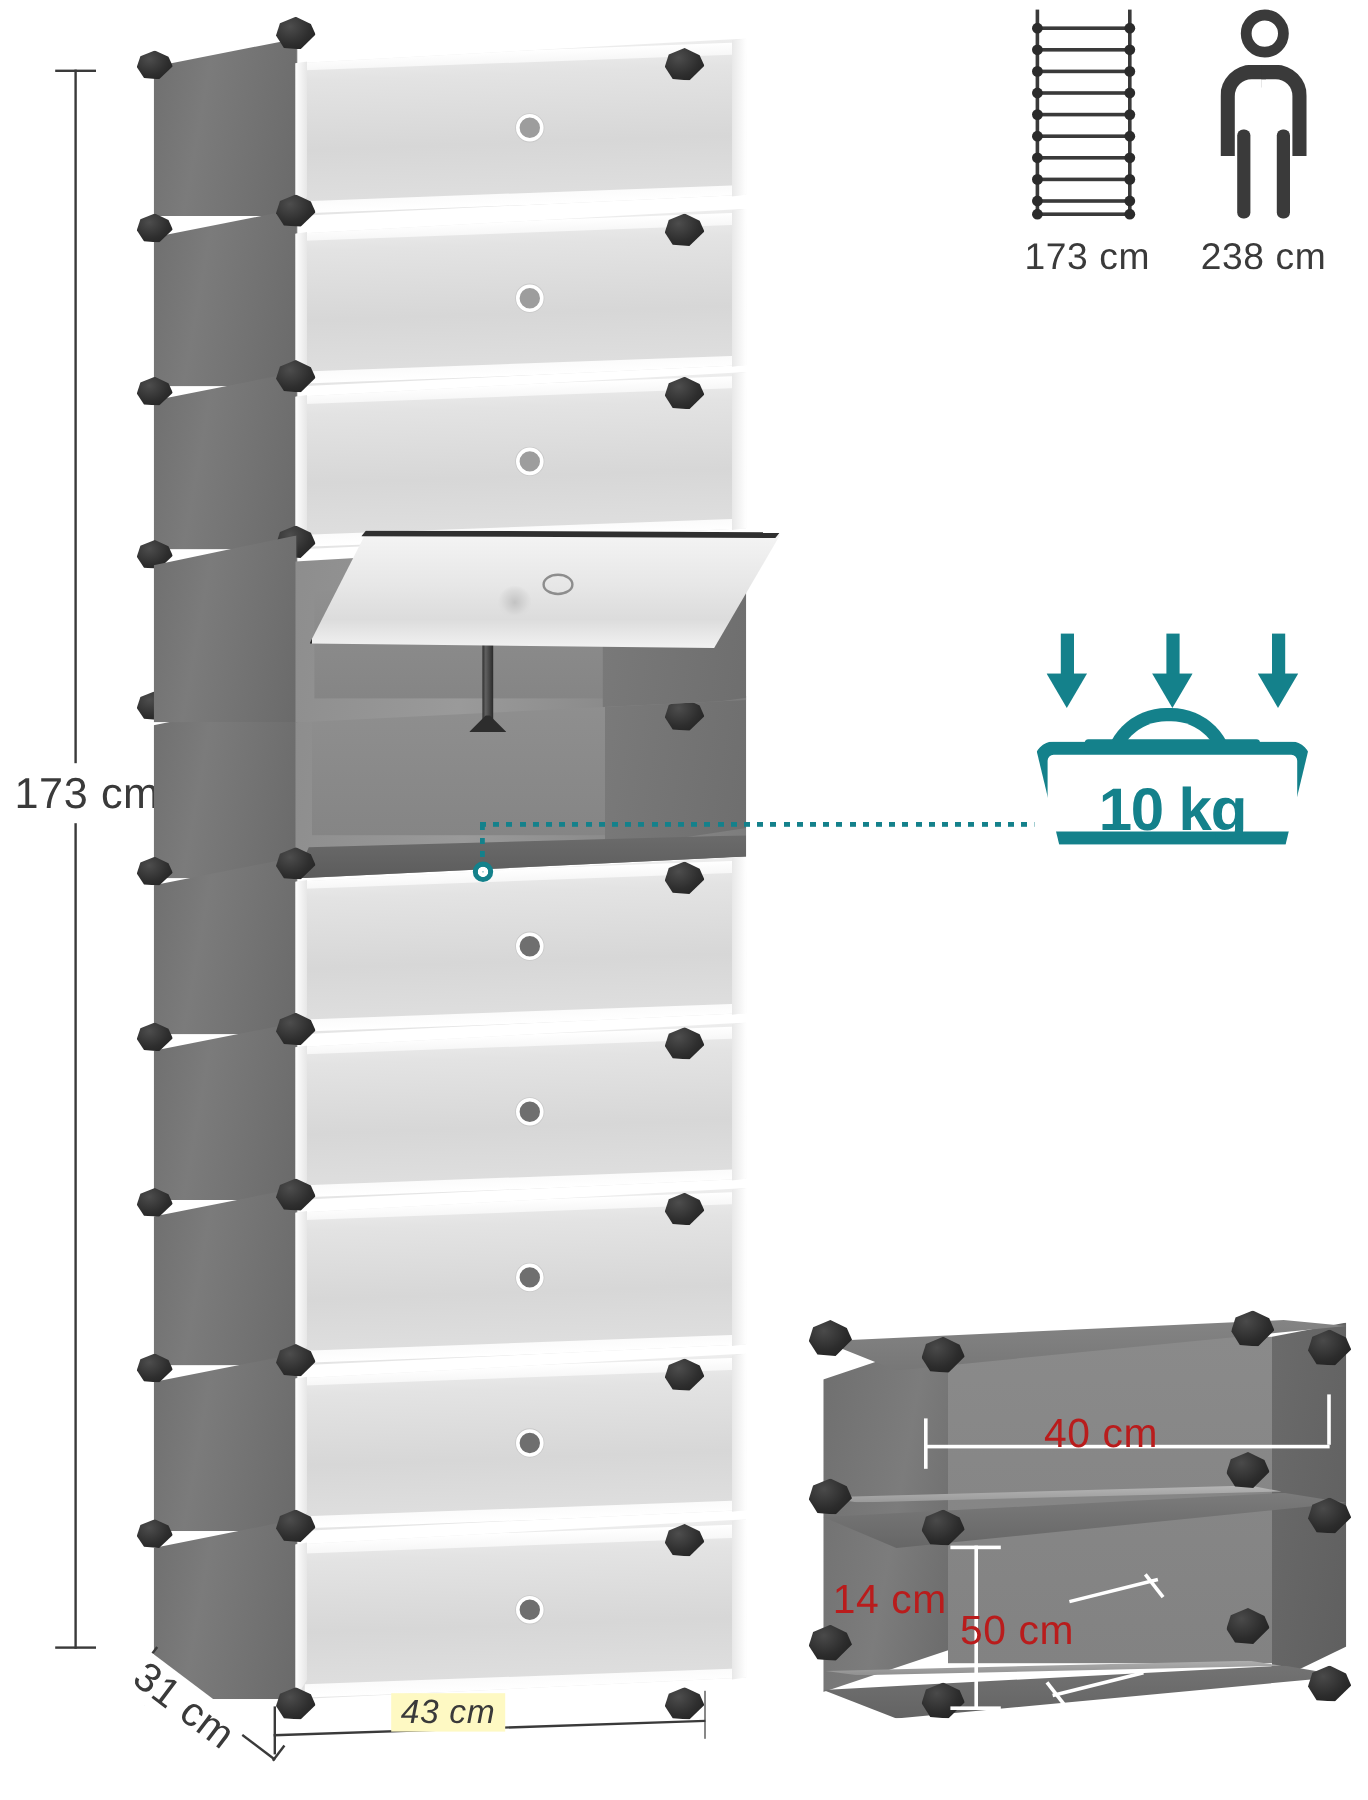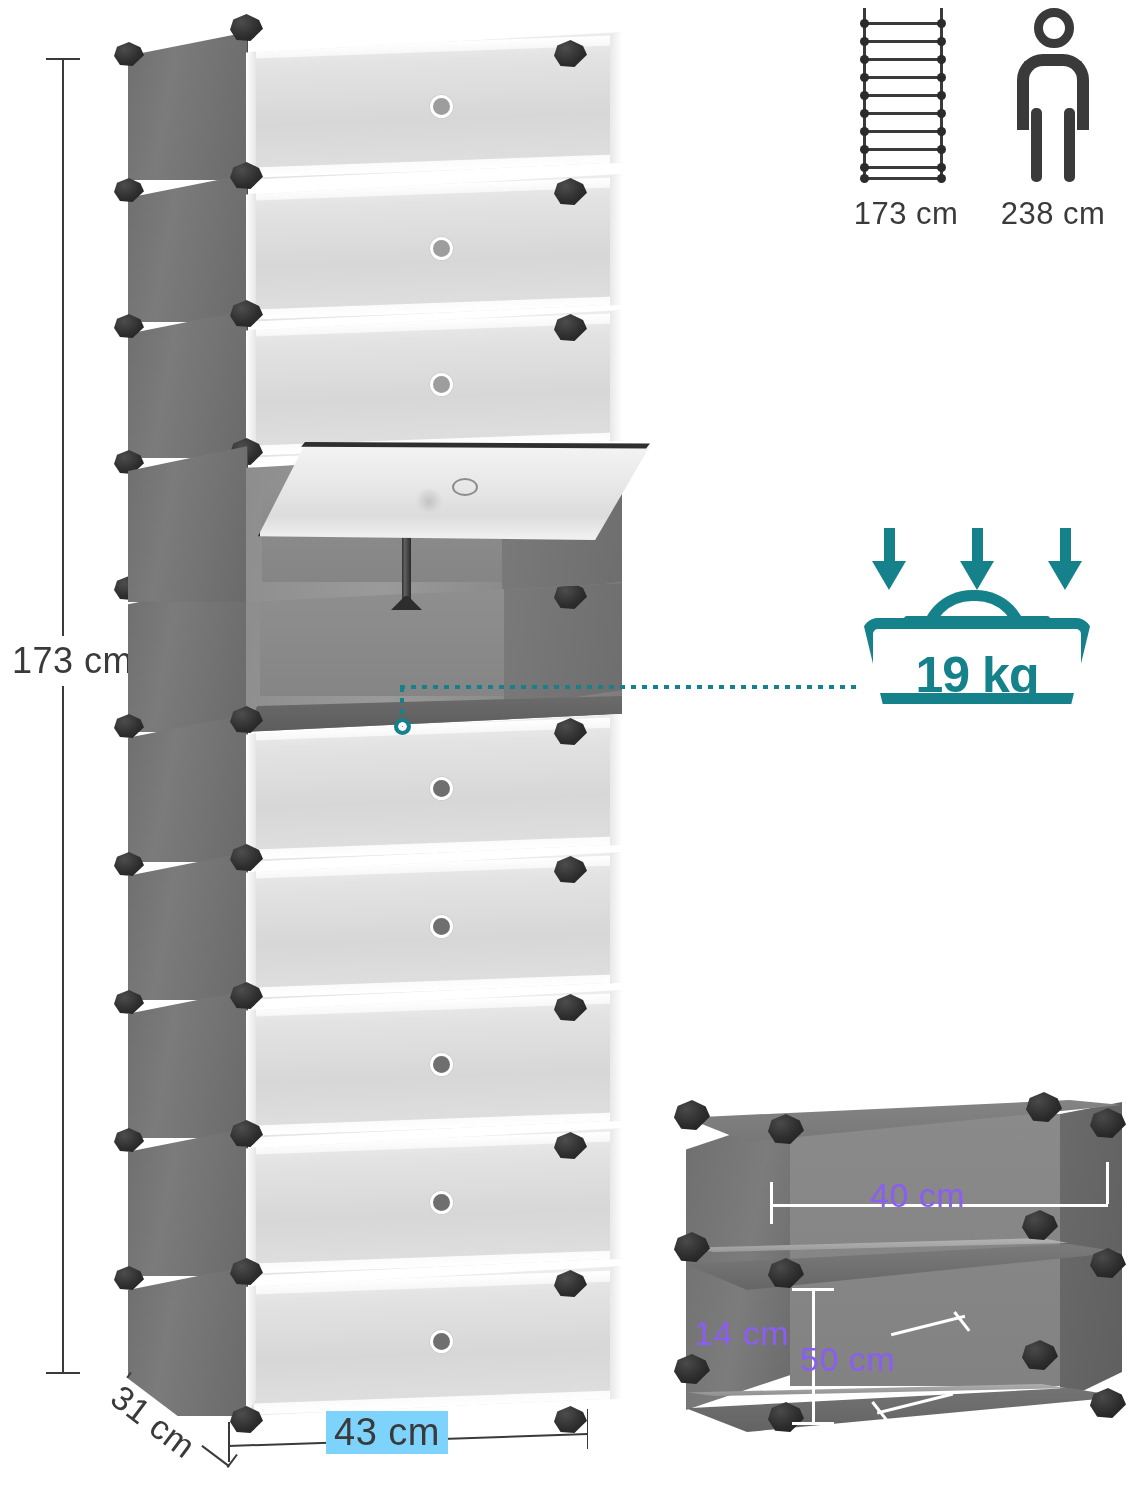--- a/index.html
+++ b/index.html
@@ -16,21 +16,21 @@
 
   
   .dim-text {
     position:absolute;
     font-family:"Liberation Sans", sans-serif;
     font-weight:400;
     color:#3a3a3a;
     white-space:nowrap;
     letter-spacing:0.5px;
   }
-  .dim-text.white { color:#8b5cf6; }
+  .dim-text.white { color:#b91c1c; }
 
   
   .ln { position:absolute; background:#3a3a3a; }
   .ln.wv { width:2.6px; background:#fff; }
   .ln.wh { height:2.6px; background:#fff; }
 
   
   #tower { position:absolute; left:112px; top:14px; width:510px; height:1420px; }
 
   .cube { position:absolute; left:0; width:510px; }
@@ -146,21 +146,21 @@
   #dim173 { position:absolute; left:55px; top:58px; width:16px; height:1316px; }
   #dim173 .stem { position:absolute; left:7px; top:0; width:1.5px; height:100%; background:#3a3a3a; }
   #dim173 .cap  { position:absolute; left:-9px; width:34px; height:1.5px; background:#3a3a3a; }
 
   
   #dim43 { position:absolute; left:228px; top:1417px; width:360px; height:46px; }
   #dim43 .bar { position:absolute; left:0; top:28px; width:100%; height:1.5px; background:#3a3a3a;
                 transform:rotate(-1.9deg); transform-origin:left center; }
   #dim43 .tickL { position:absolute; left:0; top:5px; width:1.5px; height:40px; background:#3a3a3a; }
   #dim43 .tickR { position:absolute; right:0; top:-8px; width:1.5px; height:40px; background:#3a3a3a; }
-  #dim43 .lbl { position:absolute; left:98px; top:-6px; font-size:38px; background:#7dd3fc; padding:0 8px; }
+  #dim43 .lbl { position:absolute; left:98px; top:-6px; font-size:28px; background:#fef9c3; padding:0 8px;font-style:italic; }
 
   
   #dim31 { position:absolute; left:118px; top:1378px; width:130px; height:100px; }
   #dim31 .bar { position:absolute; left:6px; top:8px; width:132px; height:1.5px;
                 background:#3a3a3a; transform:rotate(37deg); transform-origin:left center; }
   #dim31 .tk1 { position:absolute; left:0px; top:0px; width:16px; height:1.5px; background:#3a3a3a;
                 transform:rotate(-53deg); transform-origin:center; }
   #dim31 .tk2 { position:absolute; left:106px; top:82px; width:16px; height:1.5px; background:#3a3a3a;
                 transform:rotate(-53deg); transform-origin:center; }
   #dim31 .lbl { position:absolute; left:4px; top:-4px; font-size:34px;
@@ -498,21 +498,21 @@
       <div class="head"></div>
     </div>
     <div class="arrow" style="left:186px;">
       <div class="shaft"></div>
       <div class="head"></div>
     </div>
     <div class="bag">
       <div class="bag-handle"></div>
       <div class="bag-body"></div>
       <div class="bag-top"></div>
-      <div class="bag-label">19 kg</div>
+      <div class="bag-label">10 kg</div>
     </div>
   </div>
 
   <div id="shelf">
     <div class="sh-left"></div>
     <div class="sh-back"></div>
     <div class="sh-right"></div>
     <div class="sh-top"></div>
     <div class="sh-mid2"></div>
     <div class="sh-mid"></div>

